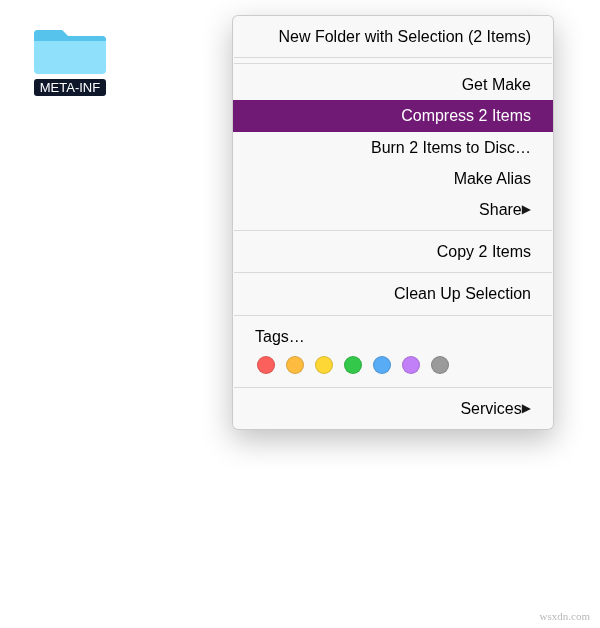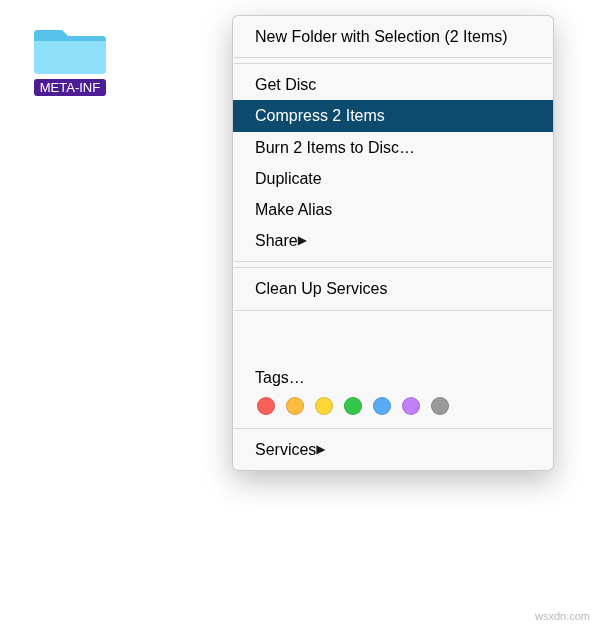--- a/index.html
+++ b/index.html
@@ -23,21 +23,21 @@
       position: absolute;
       width: 90px;
       text-align: center;
       cursor: default;
     }
     .folder-item .folder-icon {
       margin: 0 auto;
       display: block;
     }
     .folder-item.selected .label {
-      background: #4c1d95;
+      background: #0f172a;
       color: #fff;
       border-radius: 3px;
       padding: 1px 6px;
     }
     .folder-item .label {
       display: inline-block;
       font-size: 13px;
       margin-top: 3px;
       padding: 1px 4px;
     }
@@ -49,66 +49,65 @@
       background: rgba(248,248,248,0.98);
       border: 1px solid rgba(0,0,0,0.18);
       border-radius: 6px;
       box-shadow: 0 10px 30px rgba(0,0,0,0.25);
       padding: 5px 0;
       font-size: 16px;
     }
     .menu-item {
       padding: 4px 22px;
       display: flex;
-      justify-content: flex-start;
+      justify-content: flex-end;
       align-items: center;
       cursor: default;
       line-height: 1.45;
       color: #000;
     }
     .menu-item.highlight {
-      background: #0c4a6e;
+      background: #701a75;
       color: #fff;
     }
     .menu-sep {
       height: 1px;
       background: rgba(0,0,0,0.12);
       margin: 5px 1px;
     }
     .submenu-arrow {
       font-size: 12px;
       opacity: 0.9;
     }
     .tags-section {
       padding: 4px 22px 4px 22px;
     }
     .tags-label {
       font-size: 16px;
       line-height: 1.45;
       display:block;
-      margin-top:46px;
     }
     .tag-dots {
       display: flex;
       gap: 11px;
       padding: 8px 0 4px 2px;
     }
     .tag-dot {
       width: 18px;
       height: 18px;
       border-radius: 50%;
       border: 1px solid rgba(0,0,0,0.15);
     }
     .watermark {
       position: absolute;
       bottom: 6px;
       right: 10px;
       font-size: 11px;
       color: #b9b9b9;
-      font-family: Liberation Sans, sans-serif;
+      font-family: Liberation Serif, serif;
     }
   </style>
 </head>
 <body>
 
 <div class="desktop">
 
   <div class="folder-item selected" style="left:25px; top:20px;">
     <svg class="folder-icon" width="72" height="56" viewBox="0 0 72 56">
       <path d="M4 10 h24 l6 6 h34 a4 4 0 0 1 4 4 v30 a4 4 0 0 1 -4 4 h-64 a4 4 0 0 1 -4 -4 v-36 a4 4 0 0 1 4 -4 z" fill="#8fe0fb"></path>
@@ -123,46 +122,46 @@
     <div class="menu-item">
       <span>New Folder with Selection (2 Items)</span>
     </div>
 
     <div class="menu-sep"></div>
 
 
     <div class="menu-sep"></div>
 
     <div class="menu-item">
-      <span>Get Disc</span>
+      <span>Get Make</span>
     </div>
     <div class="menu-item highlight">
       <span>Compress 2 Items</span>
     </div>
     <div class="menu-item">
       <span>Burn 2 Items to Disc…</span>
-    </div>
-    <div class="menu-item">
-      <span>Duplicate</span>
     </div>
     <div class="menu-item">
       <span>Make Alias</span>
     </div>
     <div class="menu-item">
       <span>Share</span>
       <span class="submenu-arrow">▶</span>
     </div>
 
     <div class="menu-sep"></div>
 
+    <div class="menu-item">
+      <span>Copy 2 Items</span>
+    </div>
 
     <div class="menu-sep"></div>
 
     <div class="menu-item">
-      <span>Clean Up Services</span>
+      <span>Clean Up Selection</span>
     </div>
 
     <div class="menu-sep"></div>
 
     <div class="tags-section">
       <span class="tags-label">Tags…</span>
       <div class="tag-dots">
         <div class="tag-dot" style="background:#fc605c"></div>
         <div class="tag-dot" style="background:#fdbc40"></div>
         <div class="tag-dot" style="background:#fdd735"></div>

